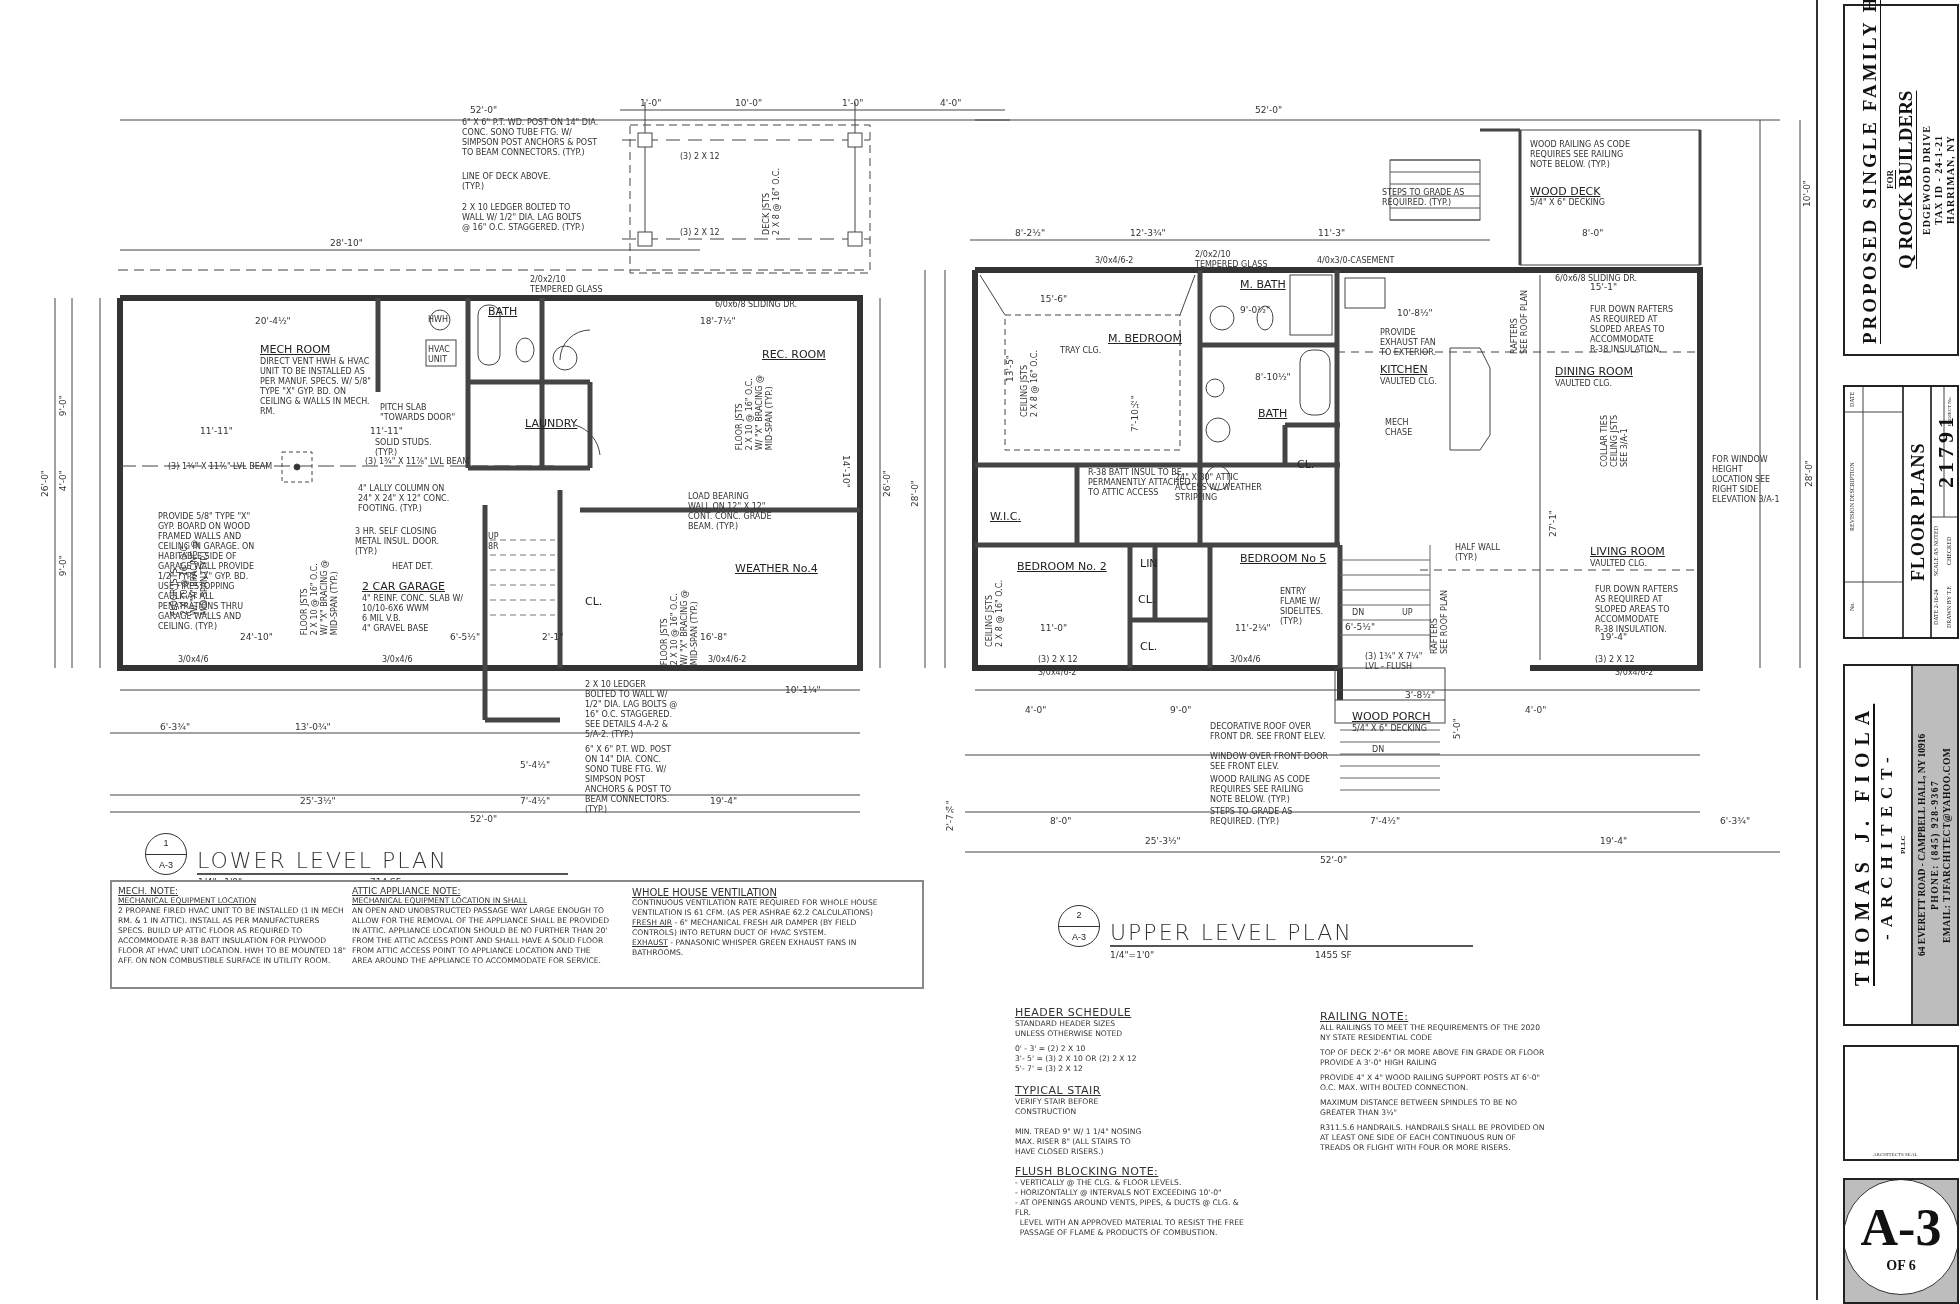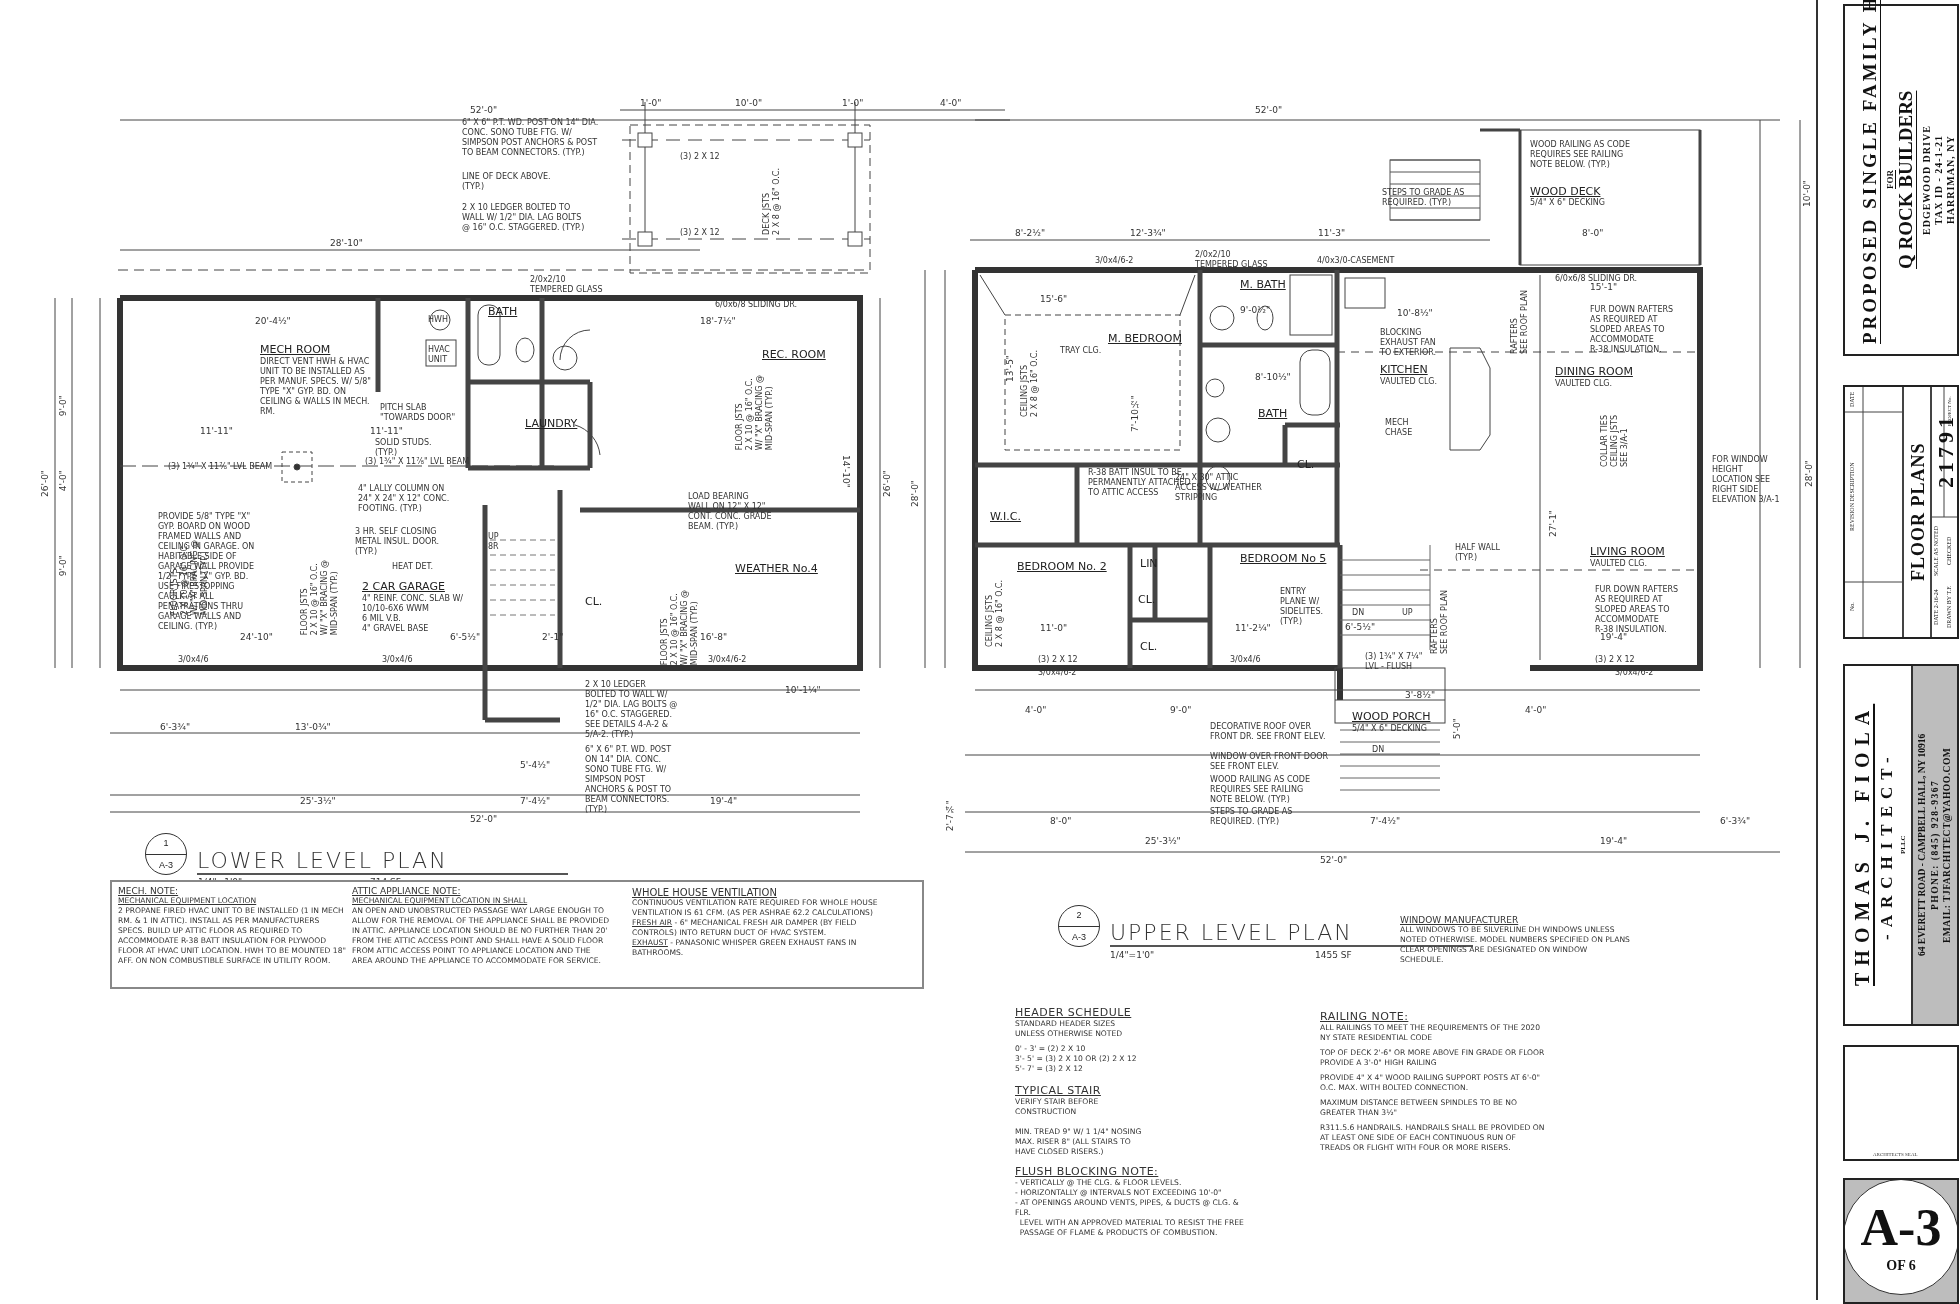--- a/index.html
+++ b/index.html
@@ -357,21 +357,21 @@
 TEMPERED GLASS</span>
   <span class="small" style="left:1317px;top:256px">4/0x3/0-CASEMENT</span>
   <span class="small" style="left:1555px;top:274px">6/0x6/8 SLIDING DR.</span>
   <span class="lbl" style="left:1040px;top:294px">15'-6"</span>
   <span class="lbl" style="left:1240px;top:305px">9'-0½"</span>
   <span class="lbl" style="left:1397px;top:308px">10'-8½"</span>
   <span class="lbl" style="left:1590px;top:282px">15'-1"</span>
   <span class="room" style="left:1108px;top:332px">M. BEDROOM</span>
   <span class="small" style="left:1060px;top:346px">TRAY CLG.</span>
   <span class="room" style="left:1240px;top:278px">M. BATH</span>
-  <span class="small" style="left:1380px;top:328px">BLOCKING
+  <span class="small" style="left:1380px;top:328px">PROVIDE
 EXHAUST FAN
 TO EXTERIOR.</span>
   <span class="room" style="left:1380px;top:363px">KITCHEN</span>
   <span class="small" style="left:1380px;top:377px">VAULTED CLG.</span>
   <span class="small" style="left:1590px;top:305px">FUR DOWN RAFTERS
 AS REQUIRED AT
 SLOPED AREAS TO
 ACCOMMODATE
 R-38 INSULATION.</span>
   <span class="room" style="left:1555px;top:365px">DINING ROOM</span>
@@ -399,21 +399,21 @@
   <span class="room" style="left:990px;top:510px">W.I.C.</span>
   <span class="room" style="left:1140px;top:557px;text-decoration:none">LIN</span>
   <span class="room" style="left:1138px;top:593px;text-decoration:none">CL.</span>
   <span class="room" style="left:1140px;top:640px;text-decoration:none">CL.</span>
   <span class="room" style="left:1297px;top:458px;text-decoration:none">CL.</span>
   <span class="room" style="left:1017px;top:560px">BEDROOM No. 2</span>
   <span class="room" style="left:1240px;top:552px">BEDROOM No 5</span>
   <span class="small" style="left:985px;top:580px;writing-mode:vertical-rl;transform:rotate(180deg)">CEILING JSTS
 2 X 8 @ 16" O.C.</span>
   <span class="small" style="left:1280px;top:587px">ENTRY
-PLANE W/
+FLAME W/
 SIDELITES.
 (TYP.)</span>
   <span class="small" style="left:1455px;top:543px">HALF WALL
 (TYP.)</span>
   <span class="room" style="left:1590px;top:545px">LIVING ROOM</span>
   <span class="small" style="left:1590px;top:559px">VAULTED CLG.</span>
   <span class="small" style="left:1595px;top:585px">FUR DOWN RAFTERS
 AS REQUIRED AT
 SLOPED AREAS TO
 ACCOMMODATE
@@ -486,24 +486,20 @@
     <div class="sub">MECHANICAL EQUIPMENT LOCATION IN SHALL</div>
     <p>AN OPEN AND UNOBSTRUCTED PASSAGE WAY LARGE ENOUGH TO ALLOW FOR THE REMOVAL OF THE APPLIANCE SHALL BE PROVIDED IN ATTIC. APPLIANCE LOCATION SHOULD BE NO FURTHER THAN 20' FROM THE ATTIC ACCESS POINT AND SHALL HAVE A SOLID FLOOR FROM ATTIC ACCESS POINT TO APPLIANCE LOCATION AND THE AREA AROUND THE APPLIANCE TO ACCOMMODATE FOR SERVICE.</p>
   </div>
   <div class="note" style="left:632px;top:888px;width:270px">
     <h4 style="font-size:10px">WHOLE HOUSE VENTILATION</h4>
     <p>CONTINUOUS VENTILATION RATE REQUIRED FOR WHOLE HOUSE VENTILATION IS 61 CFM. (AS PER ASHRAE 62.2 CALCULATIONS)</p>
     <p><span class="sub">FRESH AIR</span><span> - 6" MECHANICAL FRESH AIR DAMPER (BY FIELD CONTROLS) INTO RETURN DUCT OF HVAC SYSTEM.</span></p>
     <p><span class="sub">EXHAUST</span><span> - PANASONIC WHISPER GREEN EXHAUST FANS IN BATHROOMS.</span></p>
   </div>
 
-  <div class="note" style="left:1400px;top:915px;width:230px">
-    <h4>WINDOW MANUFACTURER</h4>
-    <p>ALL WINDOWS TO BE SILVERLINE DH WINDOWS UNLESS NOTED OTHERWISE. MODEL NUMBERS SPECIFIED ON PLANS CLEAR OPENINGS ARE DESIGNATED ON WINDOW SCHEDULE.</p>
-  </div>
 
   <div class="note" style="left:1015px;top:1008px;width:240px">
     <h3>HEADER SCHEDULE</h3>
     <div>STANDARD HEADER SIZES</div>
     <div>UNLESS OTHERWISE NOTED</div>
     <div class="gap">0' - 3' = (2) 2 X 10</div>
     <div>3'- 5' = (3) 2 X 10 OR (2) 2 X 12</div>
     <div>5'- 7' = (3) 2 X 12</div>
     <h3 style="margin-top:12px">TYPICAL STAIR</h3>
     <div>VERIFY STAIR BEFORE</div>

